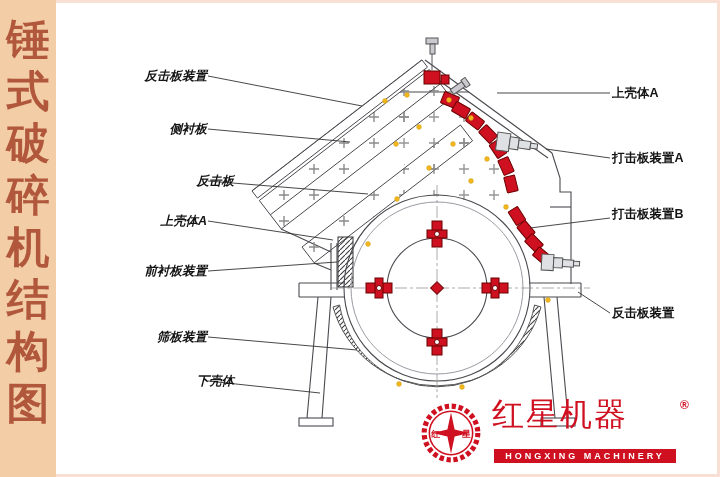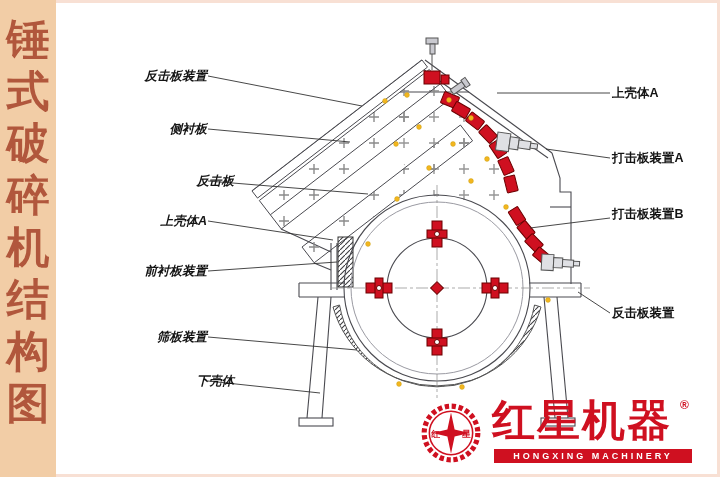--- a/index.html
+++ b/index.html
@@ -21,29 +21,29 @@
   .diagram-svg{position:absolute;left:0;top:0;}
   .lbl{
     position:absolute;font-size:12.5px;font-weight:bold;color:#141414;
     white-space:nowrap;line-height:16px;
   }
   .lbl.left{text-align:center;font-style:italic;}
   .red-part{fill:var(--accent-red,#cf1020);}
   .ydot{fill:var(--highlight-yellow,#f3b61f);stroke:#caa012;stroke-width:.5;}
   .logo{position:absolute;left:418px;top:398px;width:292px;height:72px;}
   .logo-name{
-    position:absolute;left:74px;top:0;font-size:43px;font-weight:bold;
+    position:absolute;left:74px;top:0;font-size:32px;font-weight:normal;
     letter-spacing:2px;line-height:1.05;color:var(--accent-red,#cf1020);
   }
   .logo-reg{
     position:absolute;left:262px;top:0;font-size:12px;font-weight:bold;
     color:var(--accent-red,#cf1020);
   }
   .logo-ribbon{
-    position:absolute;left:76px;top:51px;width:198px;height:14px;
+    position:absolute;left:76px;top:51px;width:182px;height:14px;
     background:var(--accent-red,#cf1020);color:#fff;
     font-size:9px;font-weight:bold;letter-spacing:3px;
     display:flex;align-items:center;justify-content:center;
   }
   .badge{position:absolute;left:0;top:2px;}
 </style>
 </head>
 <body>
 
 <div class="page">

